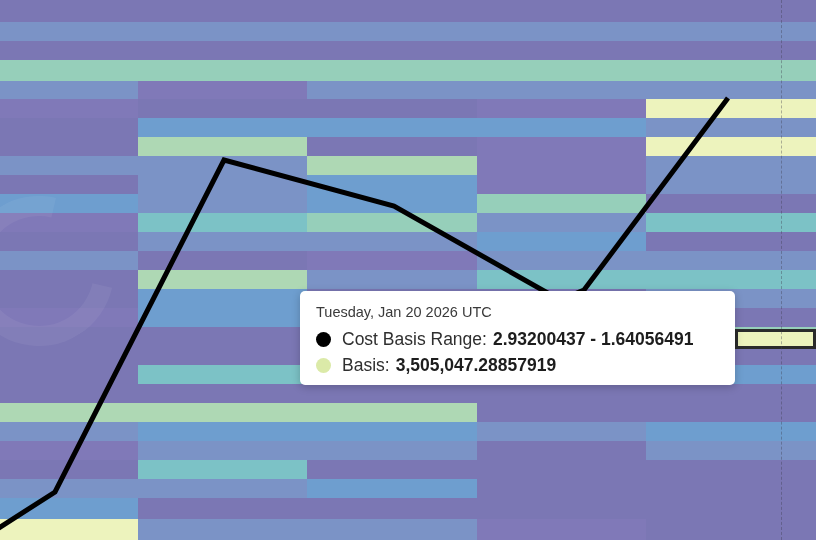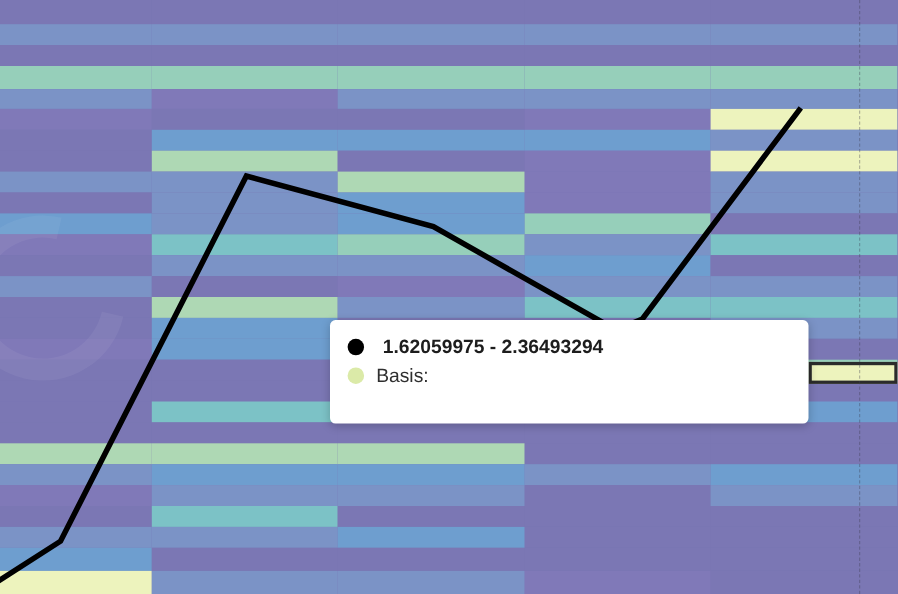--- a/index.html
+++ b/index.html
@@ -201,23 +201,26 @@
 
   <div id="hl-cell" style="left: 735px; top: 329px; width: 81px; height: 20px; background: rgb(237, 243, 189); border-color: rgb(43, 43, 43);"></div>
 
   <div id="crosshair" style="left: 781px;"></div>
 
   <svg id="series" width="816" height="540" viewBox="0 0 816 540">
       <polyline points="-20,540 55,492 224,160 394,206 560,300 584,290 728,98" fill="none" stroke="#000000" stroke-width="5" stroke-linejoin="miter" stroke-linecap="butt"></polyline>
     </svg>
 
   <div id="tooltip" style="left: 300px; top: 291px; width: 435px; height: 94px;">
+    <div id="tt-date">Tuesday, Jan 20 2026 UTC</div>
     <div class="tt-row">
       <span class="tt-dot" style="background: rgb(0, 0, 0);"></span>
-      <span class="tt-value">1.62059975 - 2.36493294</span>
+      <span class="tt-label">Cost Basis Range:</span>
+      <span class="tt-value">2.93200437 - 1.64056491</span>
     </div>
     <div class="tt-row">
       <span class="tt-dot" style="background: rgb(219, 234, 168);"></span>
       <span class="tt-label">Basis:</span>
+      <span class="tt-value">3,505,047.28857919</span>
     </div>
   </div>
 
 </div>
 
 </body></html>

